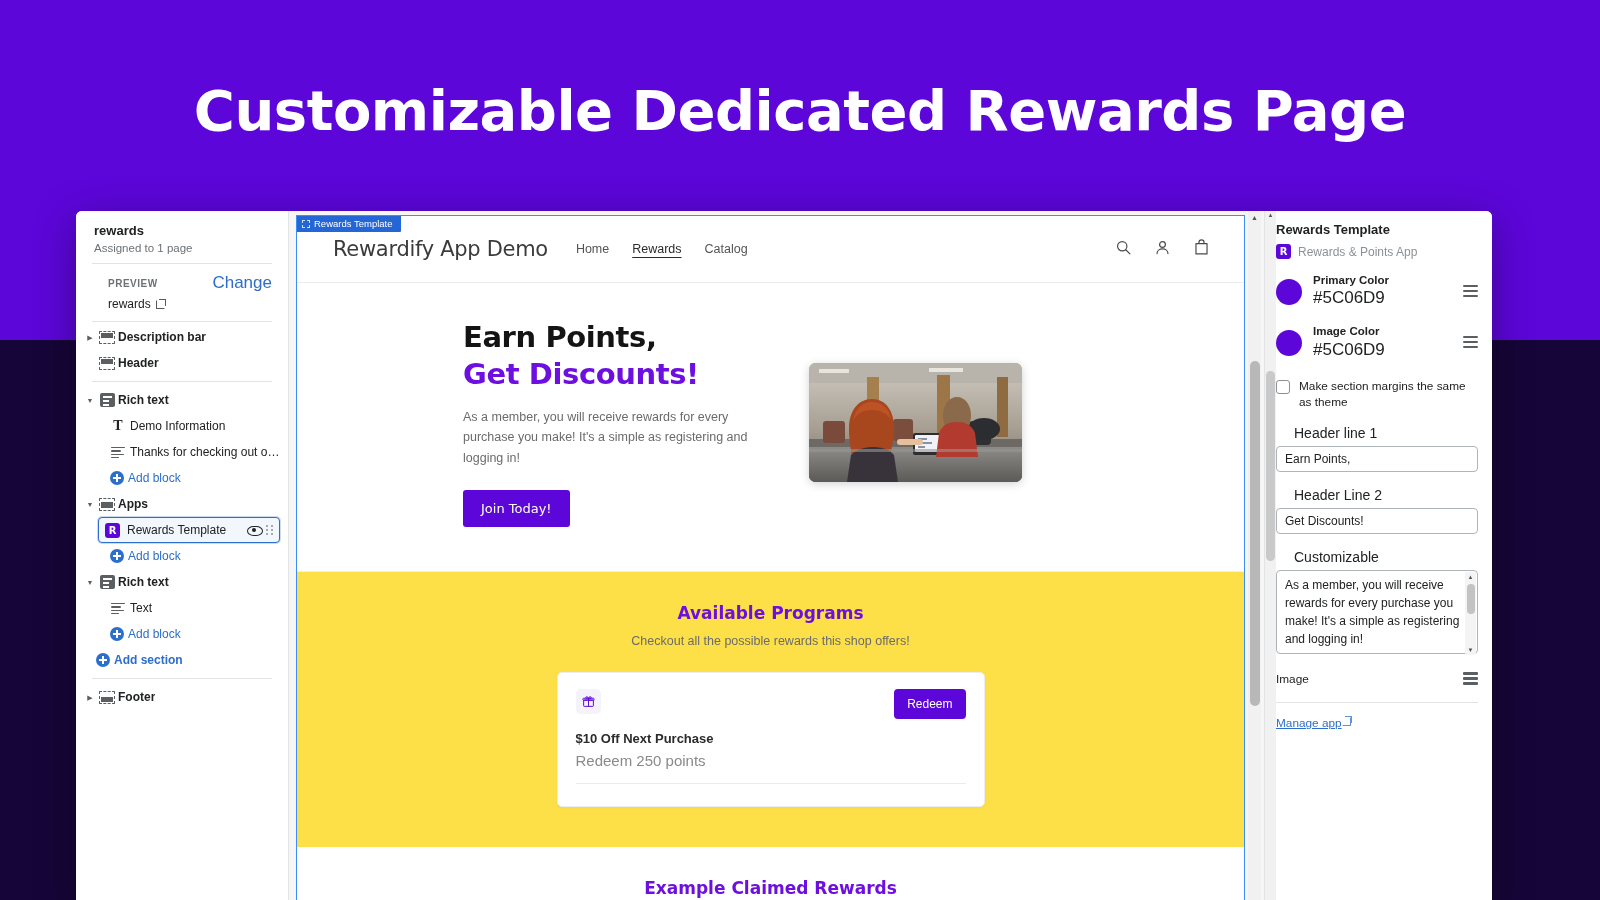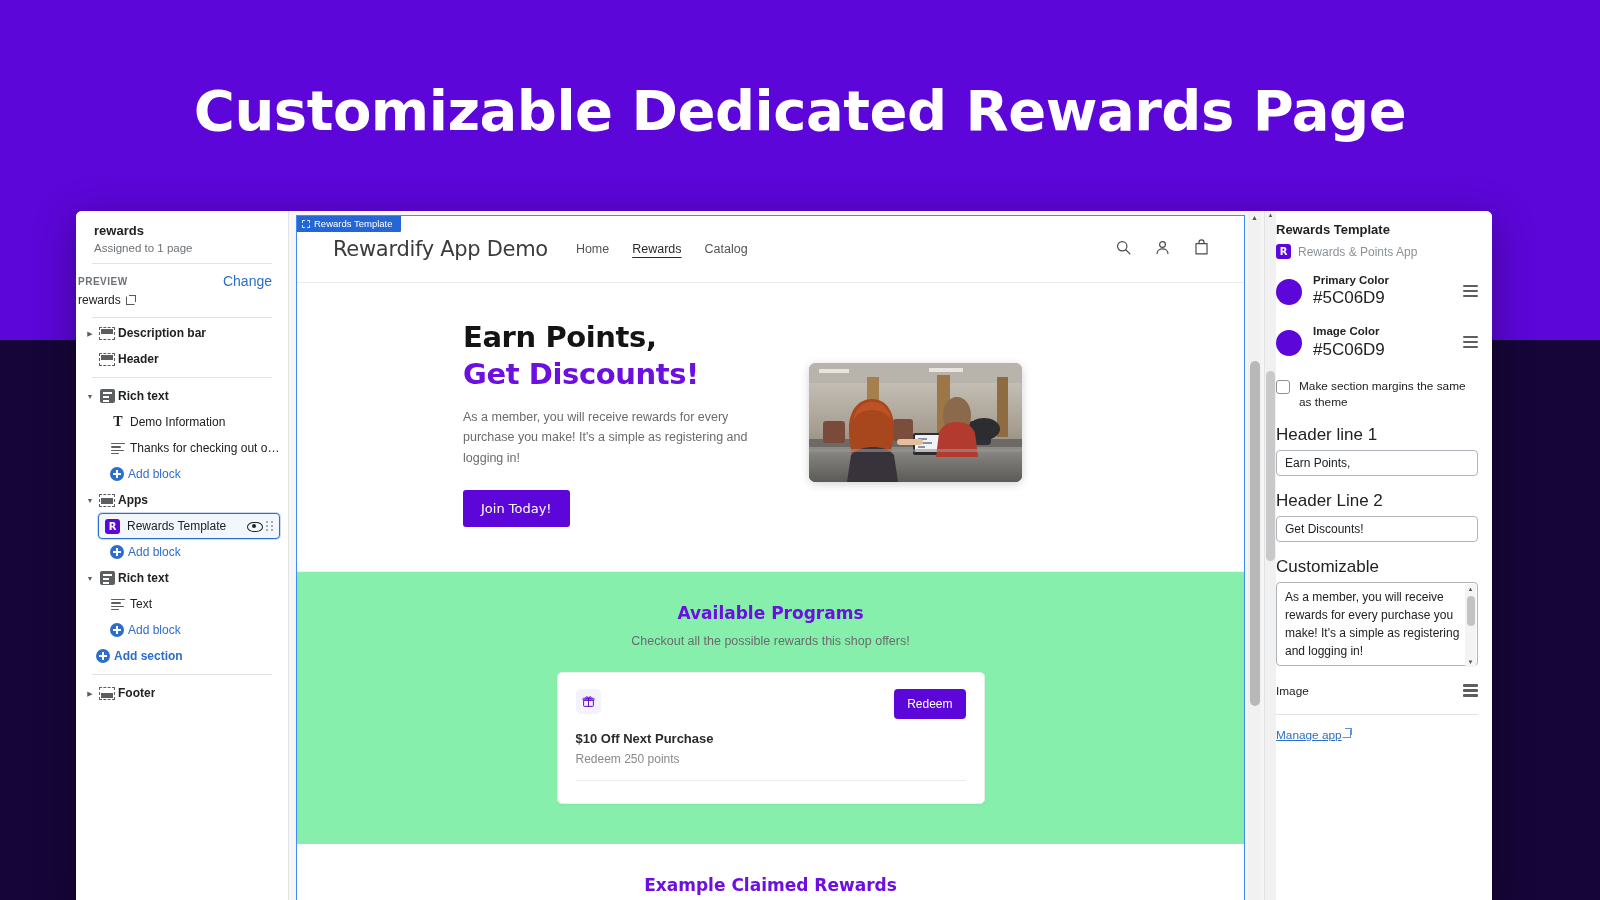--- a/index.html
+++ b/index.html
@@ -46,24 +46,24 @@
     background: #ffffff;
     border-right: 1px solid #e1e3e5;
     font-size: 12px;
     color: #202223;
     overflow: hidden;
   }
   .sb-head { padding: 11px 16px 9px 18px; }
   .sb-title { font-size: 13px; font-weight: 700; color: #202223; line-height: 17px; }
   .sb-sub { font-size: 11.5px; color: #6d7175; margin-top: 3px; }
   .sb-divider { height: 1px; background: #e1e3e5; margin: 0 16px; }
-  .sb-preview { padding: 9px 16px 10px 2px; }
+  .sb-preview { padding: 9px 16px 10px 32px; }
   .sb-preview-row { display: flex; justify-content: space-between; align-items: center; }
   .sb-preview-label { font-size: 10px; font-weight: 700; letter-spacing: .5px; color: #6d7175; }
-  .sb-change { font-size: 14px; color: #2c6ecb; cursor: pointer; }
+  .sb-change { font-size: 17px; color: #2c6ecb; cursor: pointer; }
   .sb-preview-val { font-size: 12px; color: #202223; margin-top: 4px; display: flex; align-items: center; gap: 5px; }
   .ext-icon { display: inline-block; width: 10px; height: 10px; position: relative; opacity: .75; }
   .ext-icon::before {
     content: ""; position: absolute; left: 0; bottom: 0; width: 7px; height: 7px;
     border: 1.2px solid #202223; border-top-color: transparent; border-right-color: transparent;
   }
   .ext-icon::after {
     content: ""; position: absolute; right: 0; top: 0; width: 6px; height: 6px;
     border-top: 1.2px solid #202223; border-right: 1.2px solid #202223;
   }
@@ -196,21 +196,21 @@
     font-family: "DejaVu Sans", sans-serif;
   }
   .hero-img {
     width: 213px; height: 119px; border-radius: 7px; overflow: hidden;
     box-shadow: 0 2px 10px rgba(0,0,0,.18);
     background: #6d6354; position: relative;
   }
   .hero-img svg { display: block; width: 100%; height: 100%; }
 
   
-  .programs { background: #86efac; padding: 31px 0 40px 0; border-top: 1px solid #f0f0f1; }
+  .programs { background: #fde047; padding: 31px 0 40px 0; border-top: 1px solid #f0f0f1; }
   .sec-title {
     text-align: center; color: #6c0fe0; font-size: 17px; font-weight: 700;
     font-family: "DejaVu Sans", sans-serif;
   }
   .sec-sub { text-align: center; color: #6b6b6b; font-size: 12.5px; margin-top: 11px; }
   .reward-card {
     margin: 24px auto 0; width: 428px; background: #fff;
     border: 1px solid #ededef; border-radius: 5px;
     padding: 16px 18px 22px 18px;
     box-shadow: 0 1px 3px rgba(0,0,0,.04);
@@ -218,21 +218,21 @@
   .rc-top { display: flex; align-items: flex-start; }
   .gift-box {
     width: 25px; height: 25px; border-radius: 5px; background: #f4f2fa;
     display: flex; align-items: center; justify-content: center;
   }
   .redeem-btn {
     margin-left: auto; background: #5C06D9; color: #fff; font-size: 12px;
     padding: 8px 13px; border: none; border-radius: 4px; cursor: pointer;
   }
   .rc-name { margin-top: 12px; font-size: 13px; font-weight: 700; color: #2b2b2b; }
-  .rc-points { margin-top: 6px; font-size: 12px; color: #8a8a8a; }
+  .rc-points { margin-top: 6px; font-size: 15px; color: #8a8a8a; }
   .rc-rule { margin-top: 14px; height: 1px; background: #ebebed; }
 
   
   .claimed { background: #fff; padding: 31px 0 20px; }
 
   
   .prev-scroll {
     position: absolute; right: 3px; top: 0; bottom: 0; width: 13px;
     background: #f1f1f1;
   }
@@ -267,21 +267,21 @@
   .dyn-ico i { position:absolute; left:0; display:block; height:2.4px; background:#5c5f62; border-radius:1px; }
   .dyn-ico i:nth-child(1){ top:0; width:15px; }
   .dyn-ico i:nth-child(2){ top:5px; width:15px; }
   .dyn-ico i:nth-child(3){ top:10px; width:15px; }
 
   .check-row { display: flex; margin-top: 17px; gap: 9px; }
   .cbox { width: 14px; height: 14px; border: 1.3px solid #8c9196; border-radius: 3px; flex: 0 0 14px; margin-top: 1px; background:#fff; }
   .check-label { font-size: 11.8px; color: #202223; line-height: 1.35; }
 
   .field { margin-top: 15px; }
-  .field-label { font-size: 17px; color: #202223; margin-bottom: 5px; display:flex; align-items:center; }
+  .field-label { font-size: 14px; color: #202223; margin-bottom: 5px; display:flex; align-items:center;margin-left:18px; }
   .field input {
     width: 100%; height: 26px; border: 1px solid #aeb4b9; border-radius: 4px;
     padding: 0 8px; font-size: 12px; color: #202223; font-family: "Liberation Sans", sans-serif;
     background: #fff; outline: none;
   }
   .ta-wrap { position: relative; }
   .field textarea {
     width: 100%; height: 84px; border: 1px solid #aeb4b9; border-radius: 4px;
     padding: 5px 16px 5px 8px; font-size: 12px; line-height: 1.5; color: #202223;
     font-family: "Liberation Sans", sans-serif; resize: none; outline: none; overflow: hidden;

